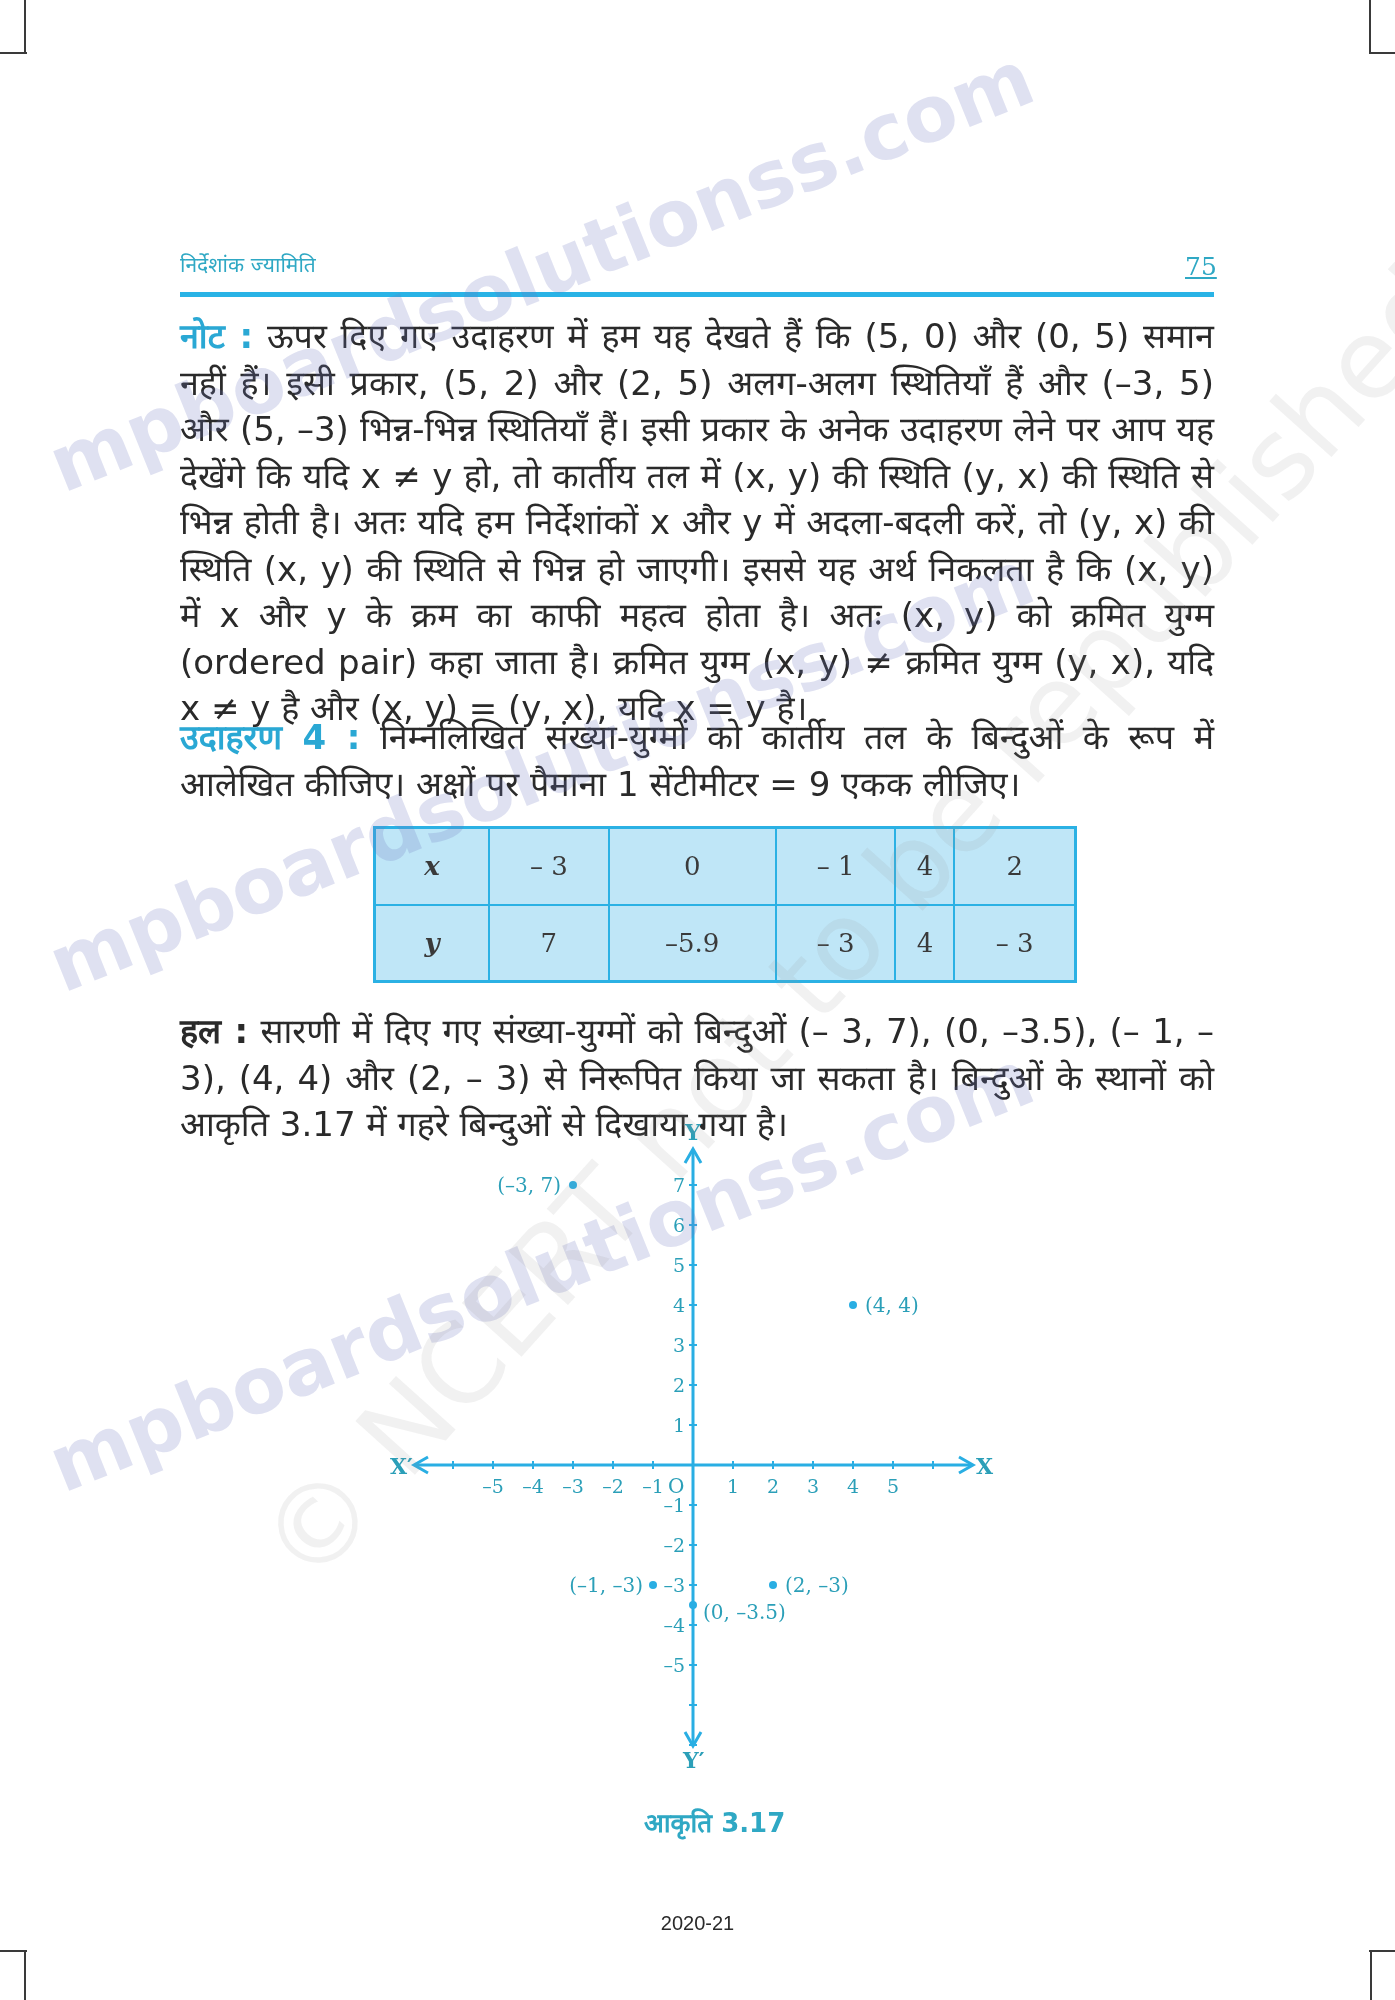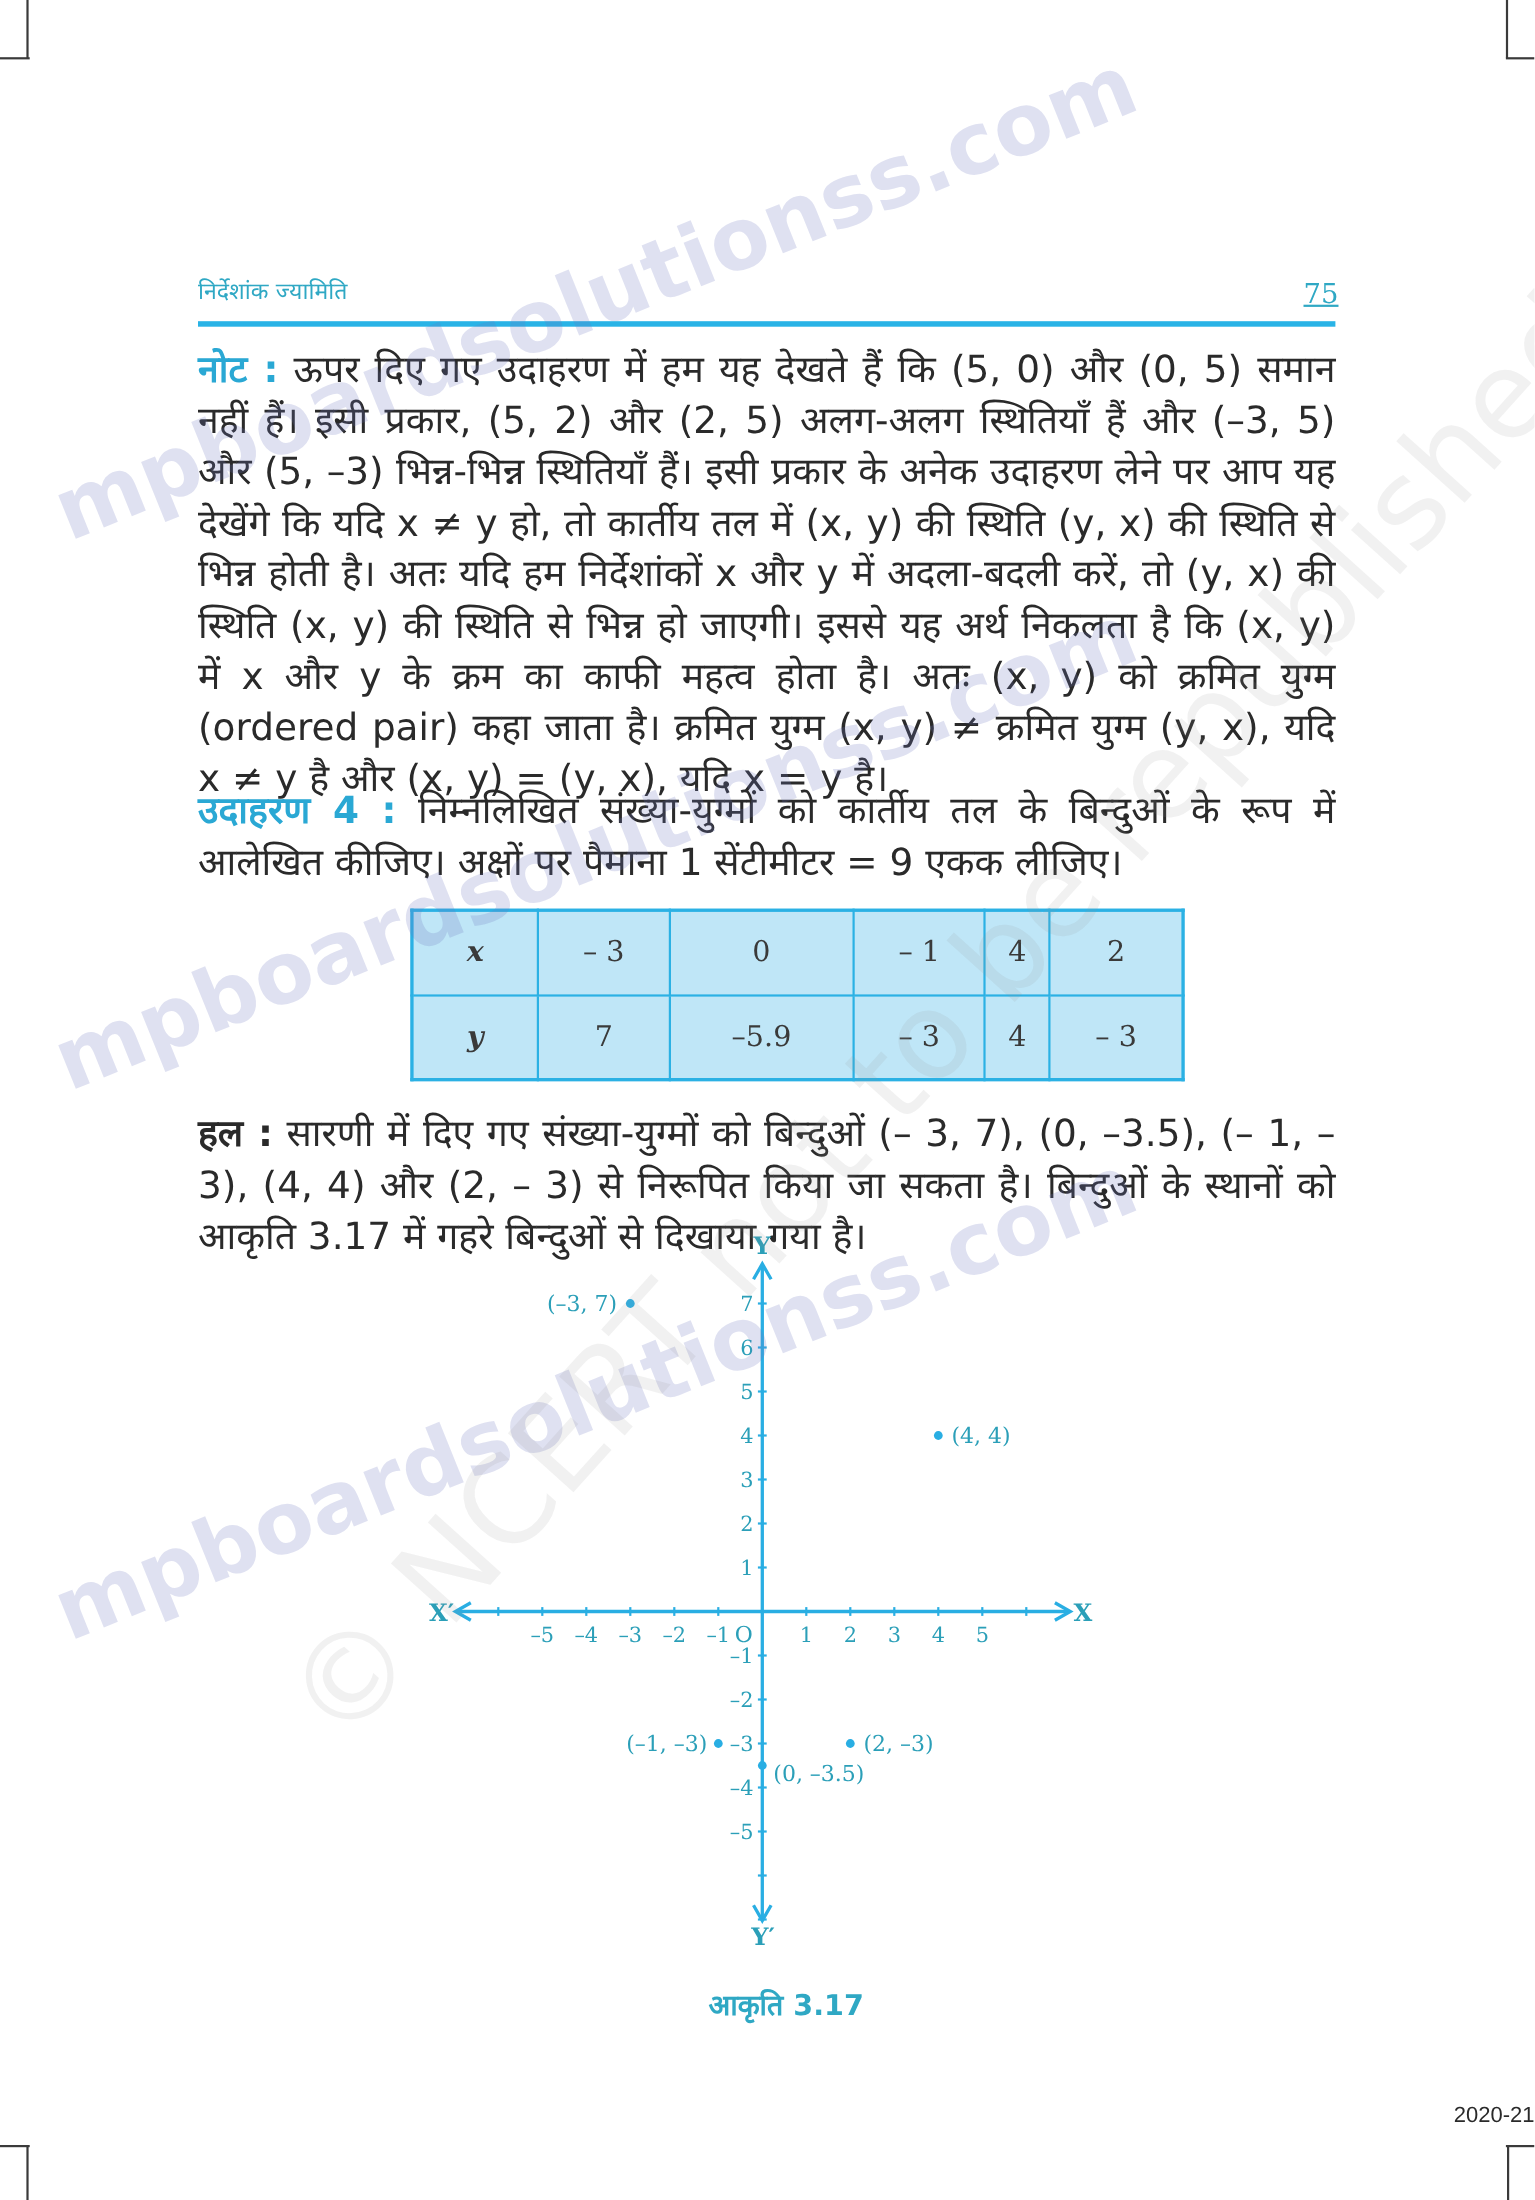--- a/index.html
+++ b/index.html
@@ -14,21 +14,21 @@
           text-align:justify; text-align-last:left; font-family:"DejaVu Sans","Liberation Sans",sans-serif; }
   .para .lbl { color:#2aa8d4; font-weight:bold; }
   table.pairs { position:absolute; left:373px; top:826px; width:704px; height:157px;
                 border-collapse:collapse; background:#bfe6f7; border:3px solid #2bb1e4; }
   table.pairs td { border:2px solid #2bb1e4; text-align:center; font-size:26px;
                    font-family:"DejaVu Serif","Liberation Serif",serif; color:#3a3a3a; }
   table.pairs td.head { font-style:italic; font-weight:bold; width:110px; }
   svg.graph { position:absolute; left:0; top:0; }
   .fig-caption { position:absolute; left:644px; top:1788px; font-size:26px; color:#2fa8c4; font-weight:bold;
                  font-family:"DejaVu Sans","Liberation Sans",sans-serif;margin-top:16px; }
-  .footer { position:absolute; left:0; width:1395px; top:1912px; text-align:right; font-size:20px;
+  .footer { position:absolute; left:0; width:1395px; top:1912px; text-align:center; font-size:20px;
             color:#2a2a2a; font-family:"Liberation Sans",sans-serif; }
   .wm { position:absolute; font-family:"DejaVu Sans","Liberation Sans",sans-serif; font-weight:bold;
         color:rgba(110,120,190,0.22); font-size:78px; white-space:nowrap; transform-origin:left bottom;
         pointer-events:none; }
   .wm2 { position:absolute; font-family:"DejaVu Sans","Liberation Sans",sans-serif;
          color:rgba(150,150,150,0.13); font-size:110px; white-space:nowrap; transform-origin:left bottom;
          pointer-events:none; }
 </style>
 </head>
 <body>

